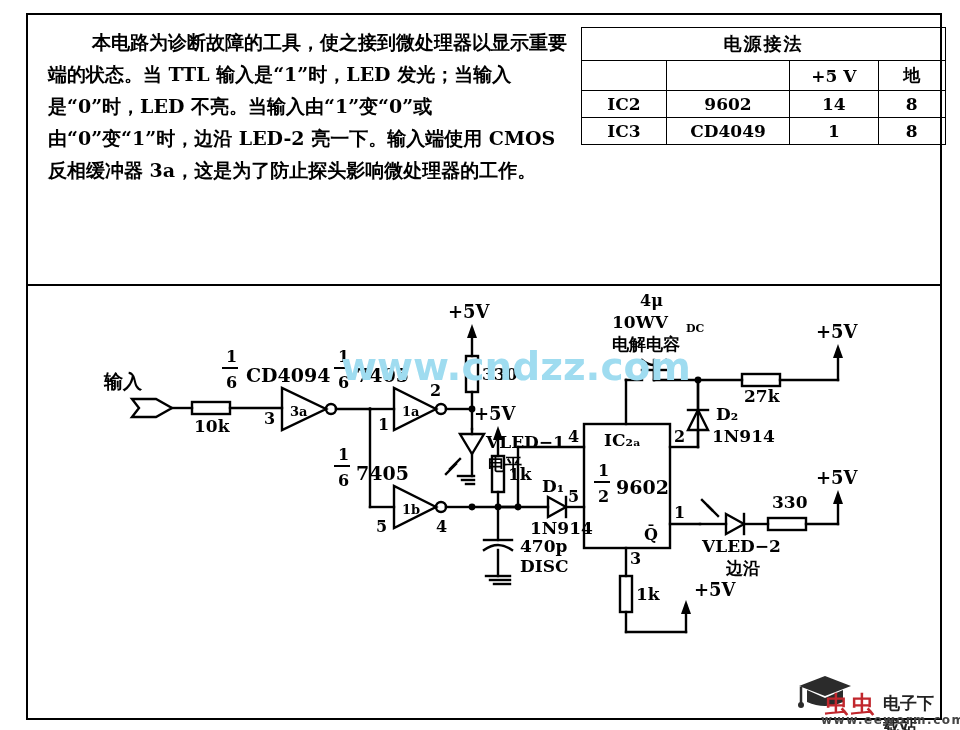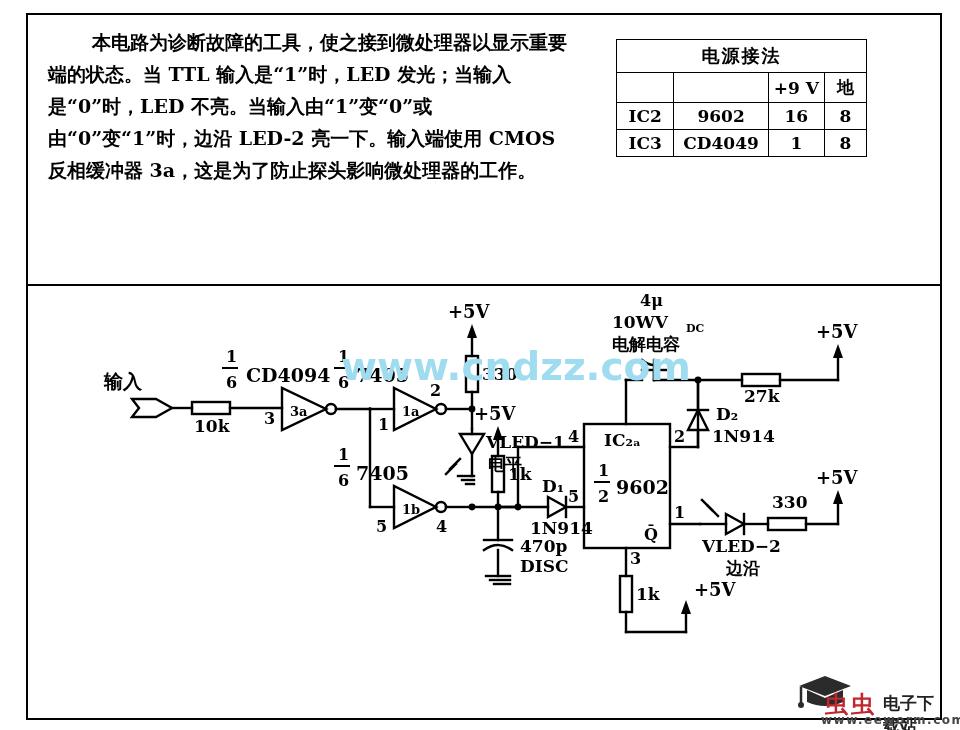--- a/index.html
+++ b/index.html
@@ -11,22 +11,22 @@
   .frame{position:absolute;left:26px;top:13px;width:916px;height:707px;
          border:2px solid #000;box-sizing:border-box;}
 
   
   .desc{position:absolute;left:48px;top:26px;width:520px;
         font-family:"DejaVu Serif","Liberation Serif",serif;
         font-size:19px;line-height:32px;font-weight:700;
         text-indent:44px;letter-spacing:0px;color:#000;}
 
   
-  .ptable{position:absolute;left:616px;top:27px;width:251px;
-          border-collapse:collapse;font-weight:700;margin-top:12px;}
+  .ptable{position:absolute;left:581px;top:27px;width:365px;
+          border-collapse:collapse;font-weight:700;}
   .ptable td,.ptable th{border:1px solid #000;text-align:center;
           font-size:17px;padding:3px 0;font-weight:700;
           font-family:"DejaVu Serif","Liberation Serif",serif;}
   .ptable .title{font-size:18px;padding:4px 0;letter-spacing:2px;}
   .ptable .c0{width:72px;}
   .ptable .c1{width:105px;}
   .ptable .c2{width:75px;}
   .ptable .c3{width:57px;}
 
   
@@ -69,27 +69,27 @@
   <div class="desc">本电路为诊断故障的工具，使之接到微处理器以显示重要端的状态。当 TTL 输入是“1”时，LED 发光；当输入是“0”时，LED 不亮。当输入由“1”变“0”或由“0”变“1”时，边沿 LED-2 亮一下。输入端使用 CMOS 反相缓冲器 3a，这是为了防止探头影响微处理器的工作。</div>
 
   <table class="ptable">
     <tbody>
         <tr>
       <td class="title" colspan="4">电源接法</td>
     </tr>
     <tr>
       <td class="c0"></td>
       <td class="c1"></td>
-      <td class="c2">+9 V</td>
+      <td class="c2">+5 V</td>
       <td class="c3">地</td>
     </tr>
     <tr>
       <td>IC2</td>
       <td>9602</td>
-      <td>16</td>
+      <td>14</td>
       <td>8</td>
     </tr>
     <tr>
       <td>IC3</td>
       <td>CD4049</td>
       <td>1</td>
       <td>8</td>
     </tr>
   </tbody>
     </table>

